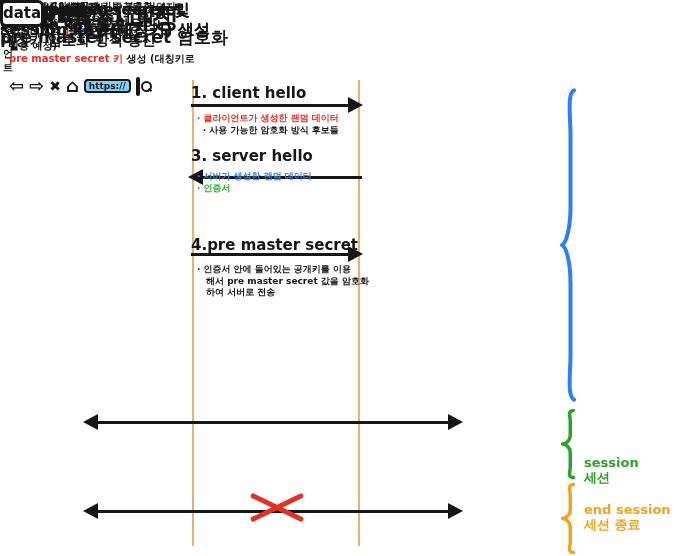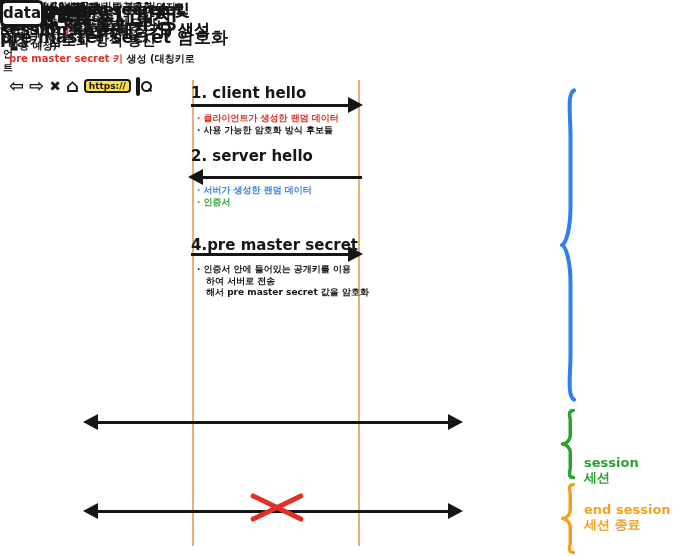--- a/index.html
+++ b/index.html
@@ -20,21 +20,21 @@
   .server-h{left:400; top:40; width:110; font-size:24px;}
   
   .browser{left:2; top:78; width:188; height:470; border:3px solid var(--ink);
     border-radius:4px; background:#fff; box-sizing:border-box;}
   .titlebar{position:absolute; left:0; top:0; right:0; height:49px;
     background:#c7c7c7; border-bottom:3px solid var(--ink);}
   .win-title{font-size:10px; text-align:center; padding-top:2px;}
   .toolbar{display:flex; align-items:center; gap:5px; padding:1px 4px 0 6px;}
   .tb-icon{font-size:18px; line-height:20px; cursor:default;}
   .xicon{font-size:14px;}
-  .addr{border:2px solid var(--ink); border-radius:4px; background:#fde047;
+  .addr{border:2px solid var(--ink); border-radius:4px; background:#7dd3fc;
     font-size:9px; padding:0 3px; white-space:nowrap;}
   .search{position:relative; width:42px; height:15px; border:2px solid var(--ink);
     border-radius:10px; background:#fff;}
   .mag{position:absolute; left:3px; top:2px; width:7px; height:7px;
     border:2px solid var(--ink); border-radius:50%;}
   .mag:after{content:""; position:absolute; left:5px; top:6px; width:4px; height:2px;
     background:var(--ink); transform:rotate(40deg);}
   .statusbar{position:absolute; left:0; right:0; bottom:0; height:22px;
     background:#c7c7c7; border-top:3px solid var(--ink);}
   
@@ -129,40 +129,40 @@
     <span class="dot">·</span><span>서버는 자신의 비공개 키로 복호화</span>
   </div>
   <div class="abs step6s ctr">
     <div>6. master secret 및</div>
     <div>session key (대칭키) 생성</div>
   </div>
 
   <div class="abs msg-label" style="left:191px; top:84px;">1. client hello</div>
   <div class="abs hline" style="left:191px; top:104px; width:158px;"></div>
   <div class="abs head-r" style="left:348px; top:97px;"></div>
-  <div class="abs bullets" style="left:197px; top:113px;">
+  <div class="abs bullets" style="left:197px; top:113px;text-align:right;">
     <div class="red"><span class="dot">·</span><span>클라이언트가 생성한 랜덤 데이터</span></div>
     <div><span class="dot">·</span><span>사용 가능한 암호화 방식 후보들</span></div>
   </div>
 
-  <div class="abs msg-label" style="left:191px; top:147px;">2. server hello</div>
+  <div class="abs msg-label" style="left:191px; top:147px;">3. server hello</div>
   <div class="abs hline" style="left:202px; top:176px; width:160px;"></div>
   <div class="abs head-l" style="left:188px; top:169px;"></div>
-  <div class="abs bullets" style="left:197px; top:185px;">
+  <div class="abs bullets" style="left:197px; top:171px;">
     <div class="blue"><span class="dot">·</span><span>서버가 생성한 랜덤 데이터</span></div>
     <div class="green"><span class="dot">·</span><span>인증서</span></div>
   </div>
 
   <div class="abs msg-label" style="left:191px; top:236px;">4.pre master secret</div>
   <div class="abs hline" style="left:191px; top:253px; width:158px;"></div>
   <div class="abs head-r" style="left:348px; top:246px;"></div>
   <div class="abs bullets" style="left:197px; top:264px;">
     <div><span class="dot">·</span><span>인증서 안에 들어있는 공개키를 이용</span></div>
+    <div class="ind">해서 pre master secret 값을 암호화</div>
     <div class="ind">하여 서버로 전송</div>
-    <div class="ind">해서 pre master secret 값을 암호화</div>
   </div>
 
   <div class="abs hline" style="left:95px; top:421px; width:355px; z-index:3;"></div>
   <div class="abs head-l" style="left:83px; top:414px; z-index:3;"></div>
   <div class="abs head-r" style="left:448px; top:414px; z-index:3;"></div>
   <div class="abs databox">data</div>
   <div class="abs m7 ctr">
     <div>7.</div>
     <div>session key 를 활용한</div>
     <div>대칭키 암호화 방식 통신</div>

